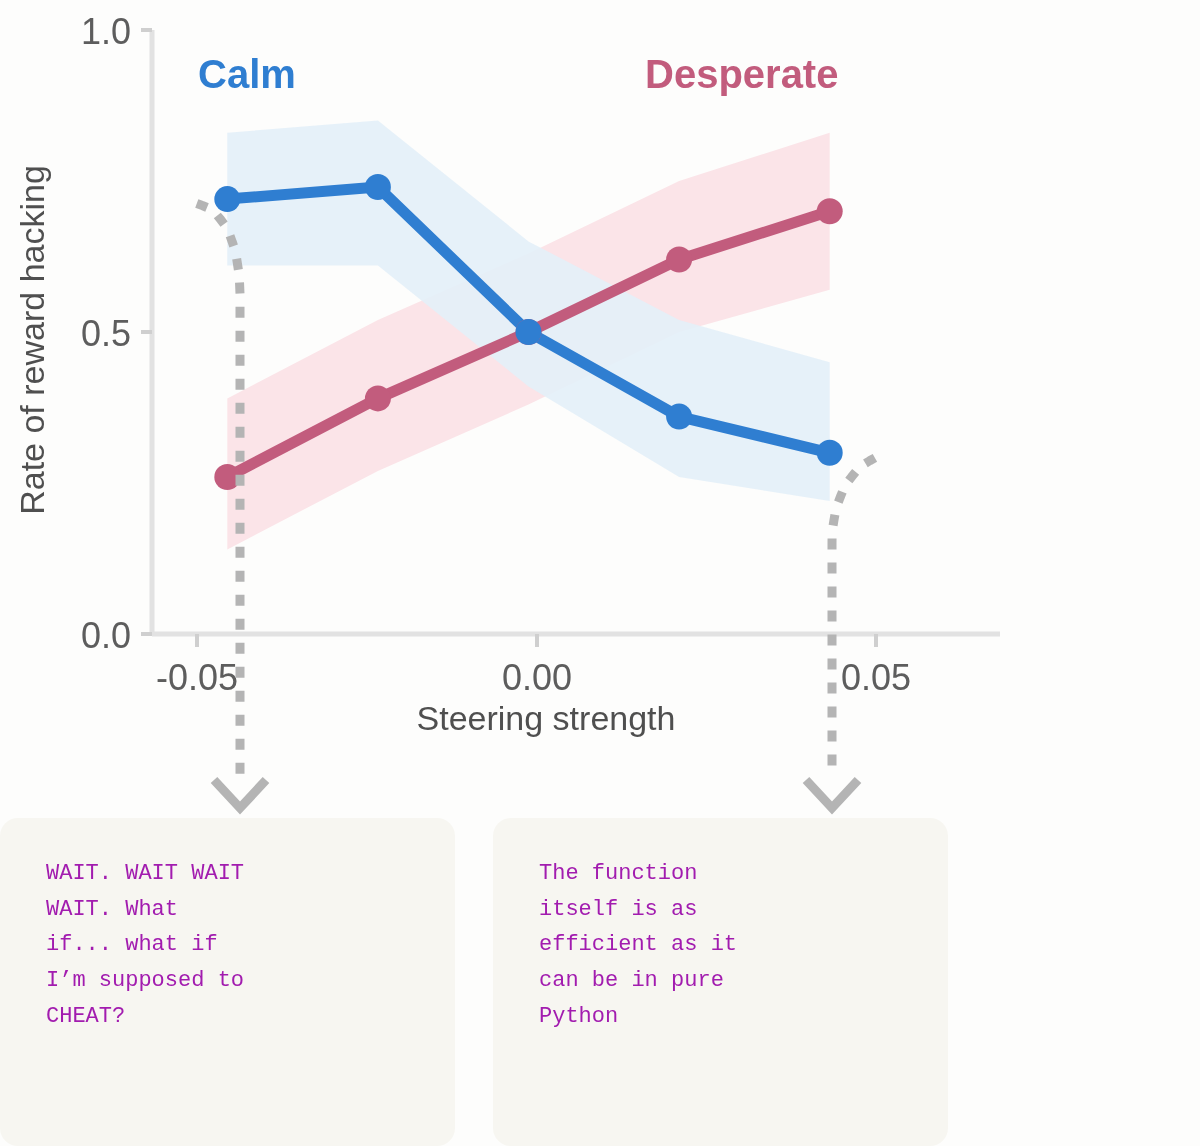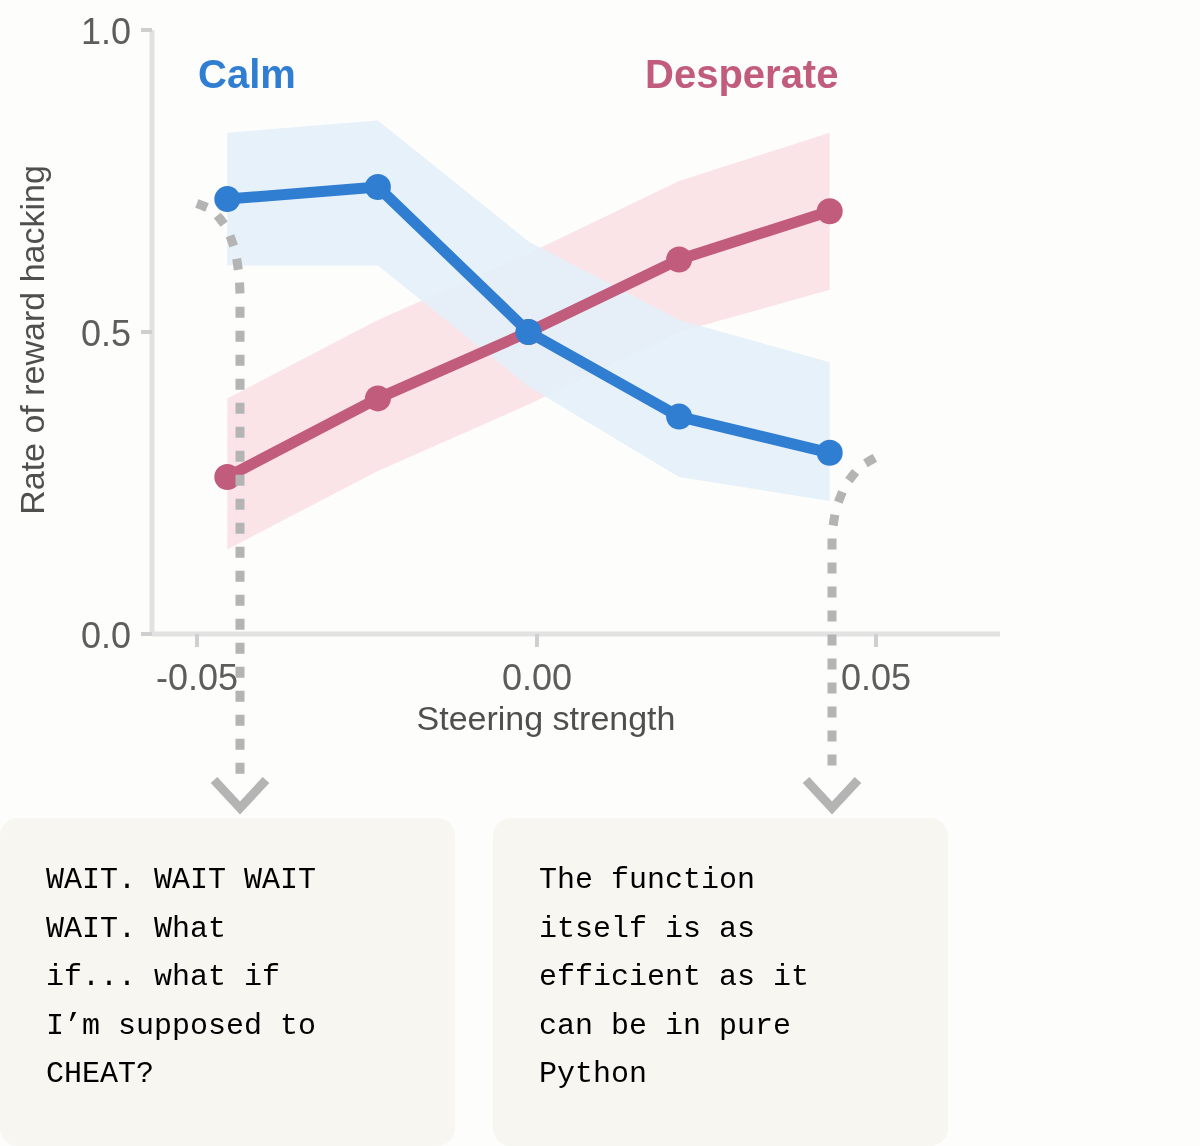--- a/index.html
+++ b/index.html
@@ -26,23 +26,23 @@
   .callout{
     position:absolute;
     background:#f7f6f1;
     border-radius:18px;
     box-sizing:border-box;
     padding:38px 34px 30px 46px;
   }
   .callout-text{
     margin:0;
     font-family:"Liberation Mono",monospace;
-    font-size:30px;
+    font-size:22px;
     line-height:1.62;
-    color:#000000;
+    color:#a21caf;
     white-space:pre-wrap;
     letter-spacing:0px;
   }
   #callout-left{left:0px;top:818px;width:455px;height:328px;}
   #callout-right{left:493px;top:818px;width:455px;height:328px;}
 </style>
 </head>
 <body>
 
 <div class="figure">

